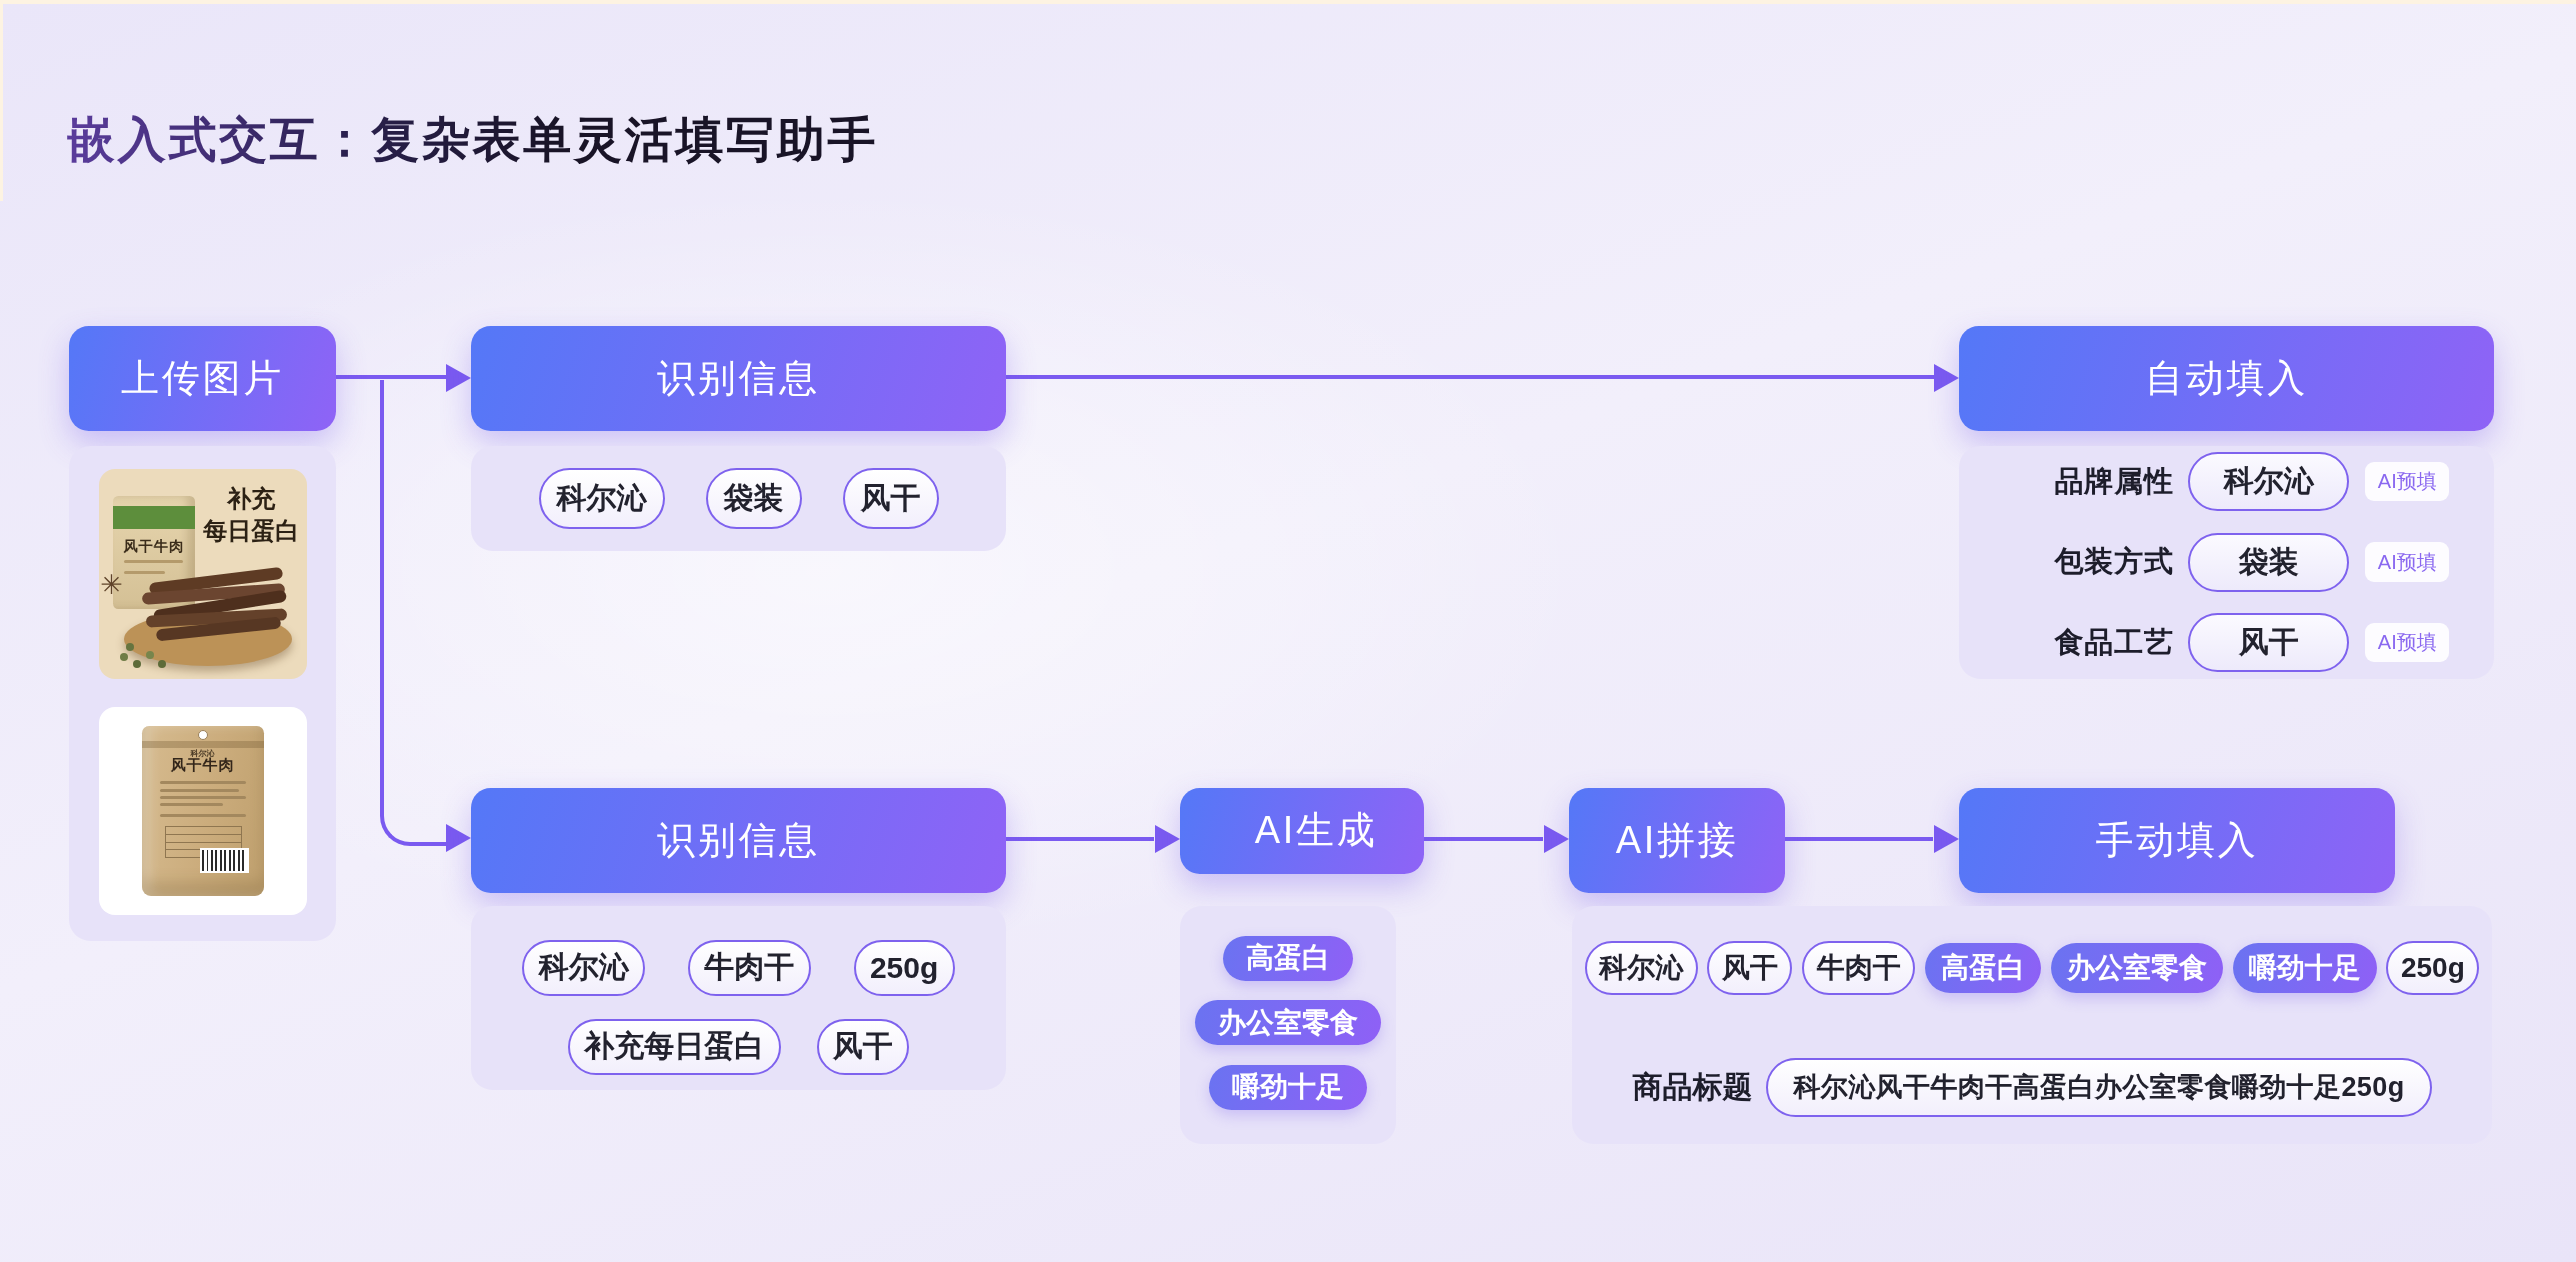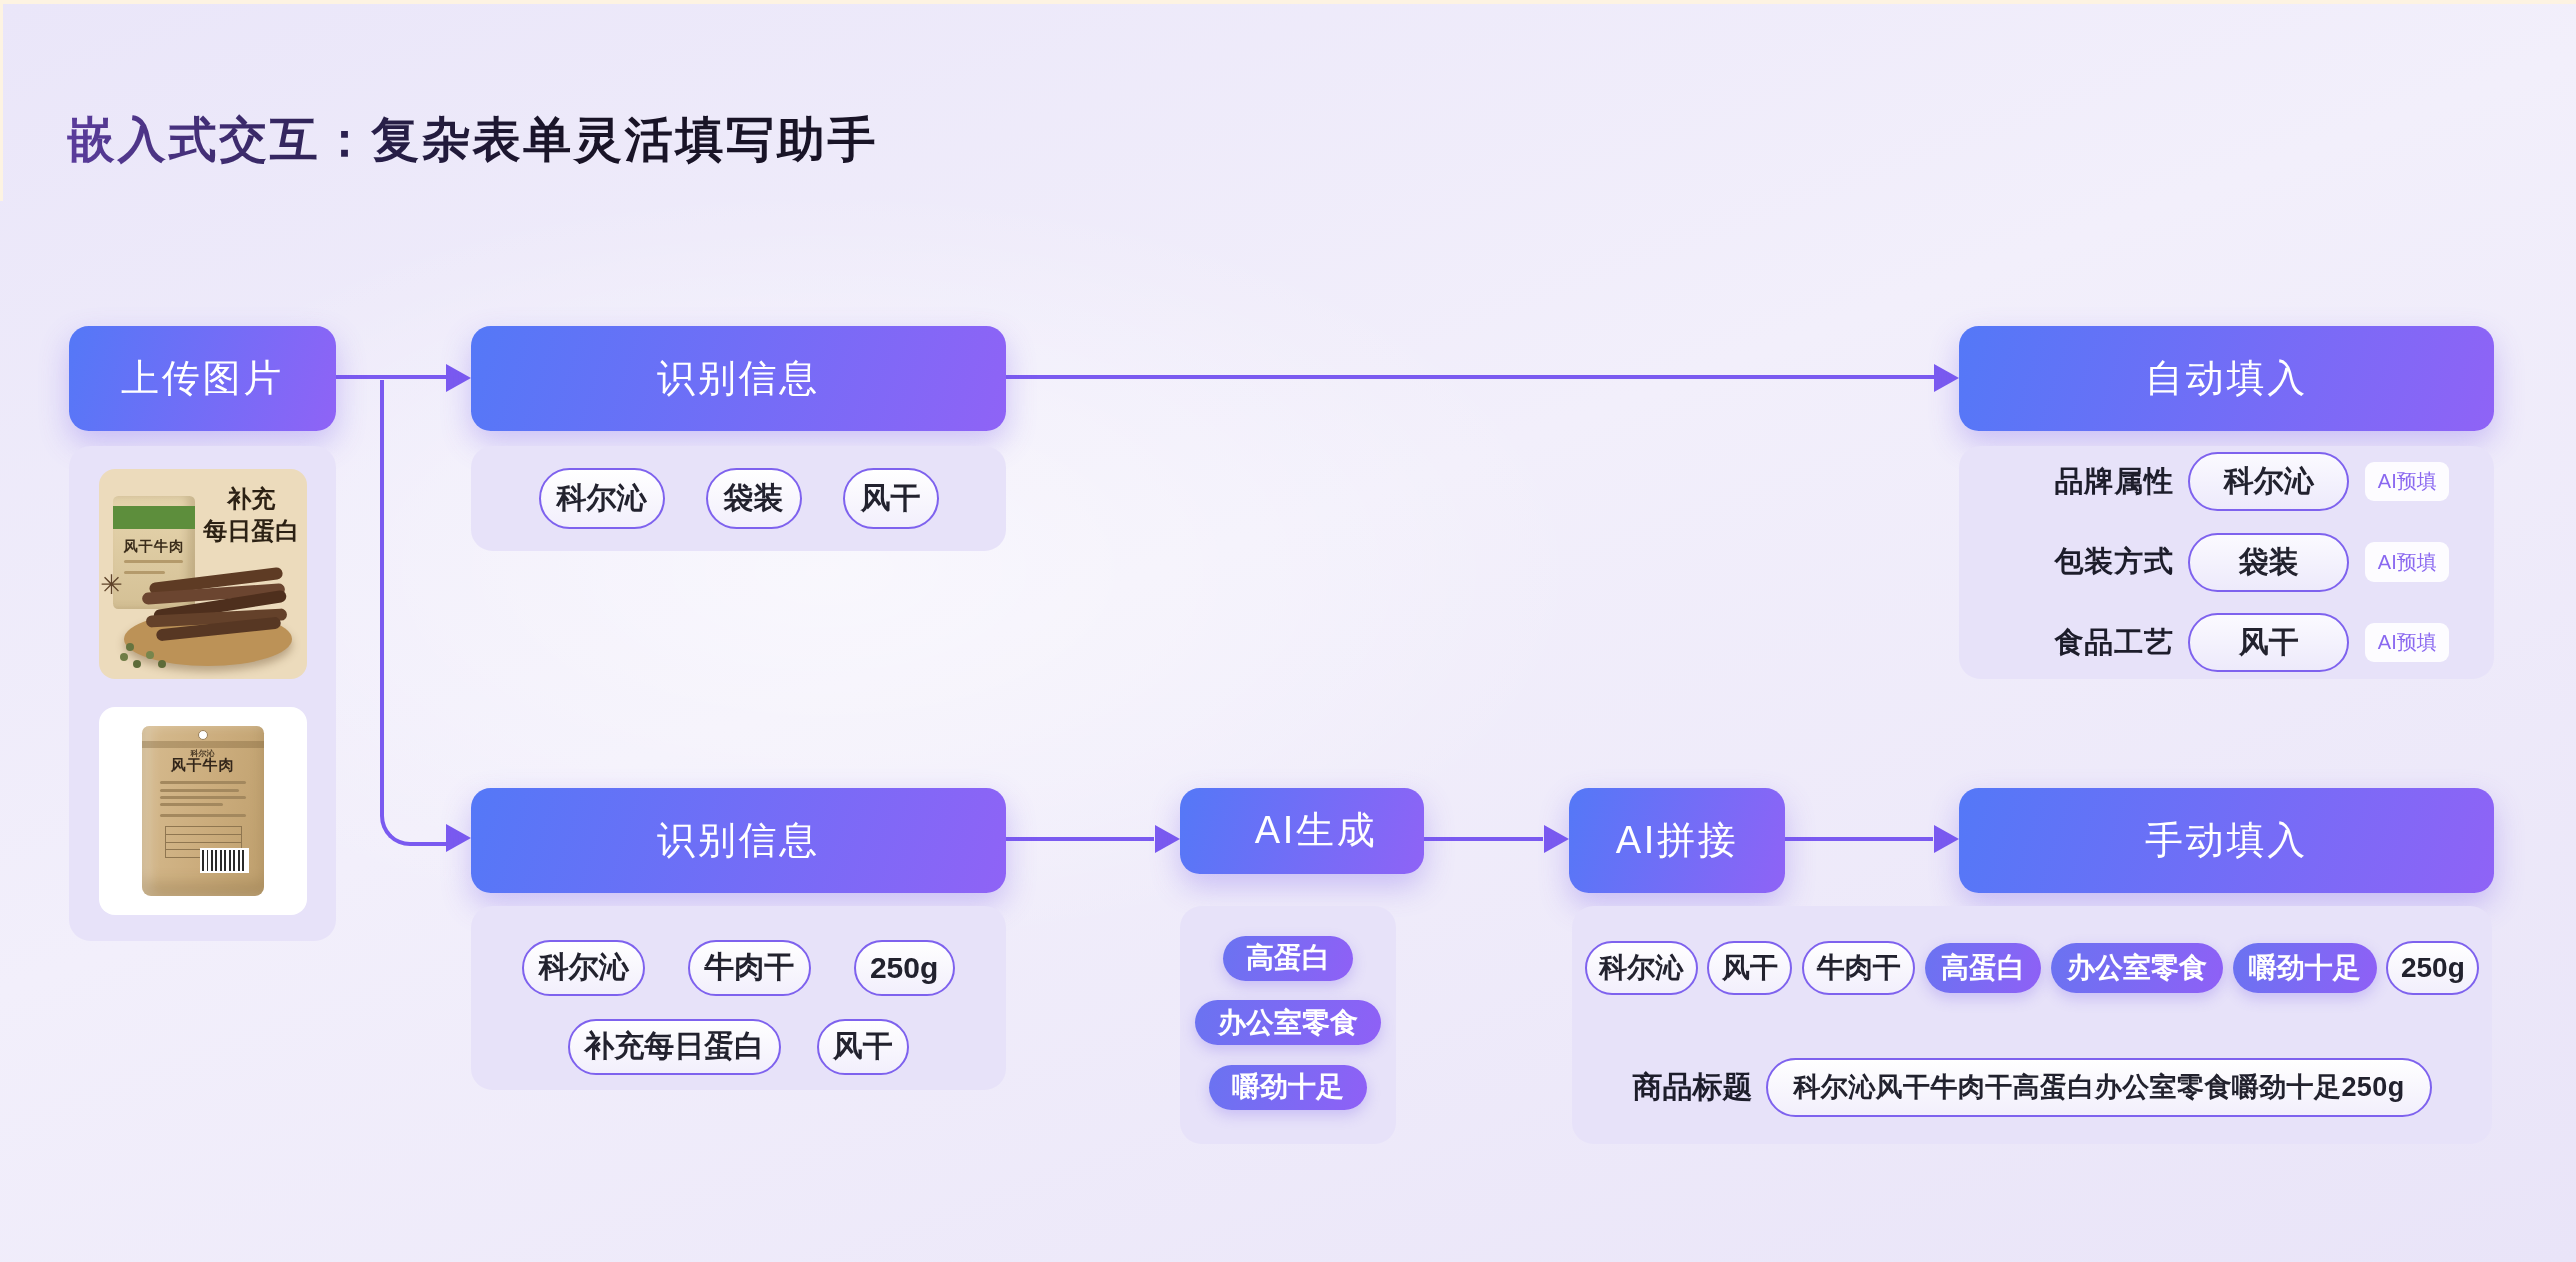--- a/index.html
+++ b/index.html
@@ -33,21 +33,21 @@
     border-radius:19.7px;
     background:linear-gradient(108deg,#5478f7 0%,#8f63f6 100%);
     box-shadow:0 12.5px 30px rgba(111,84,235,.30);
   }
   .n-upload{left:69px;top:322px;width:267px;height:105px;}
   .n-rec-top{left:471px;top:322px;width:535px;height:105px;}
   .n-autofill{left:1959px;top:322px;width:535px;height:105px;}
   .n-rec-bot{left:471px;top:784px;width:535px;height:105px;}
   .n-aigen{left:1180px;top:784px;width:216px;height:86px;padding-left:28px;}
   .n-aisplice{left:1569px;top:784px;width:216px;height:105px;}
-  .n-manual{left:1959px;top:784px;width:535px;height:105px;}
+  .n-manual{left:1959px;top:784px;width:436px;height:105px;}
 
   
   .panel{position:absolute;background:#e7e2f9;border-radius:21.5px;}
   .p-images{left:69px;top:442px;width:267px;height:495px;}
   .p-rec-top{left:471px;top:442px;width:535px;height:105px;display:flex;align-items:center;justify-content:center;gap:41px;}
   .p-autofill{left:1959px;top:442px;width:535px;height:233px;display:flex;flex-direction:column;justify-content:center;gap:21.5px;padding-left:54px;box-sizing:border-box;}
   .p-rec-bot{left:471px;top:902px;width:535px;height:184px;display:flex;flex-direction:column;align-items:center;justify-content:flex-start;padding-top:34px;gap:23px;box-sizing:border-box;}
   .p-aigen{left:1180px;top:902px;width:216px;height:238px;display:flex;flex-direction:column;align-items:center;padding-top:30px;gap:19.7px;box-sizing:border-box;}
   .p-manual{left:1572px;top:902px;width:920px;height:238px;}
 

